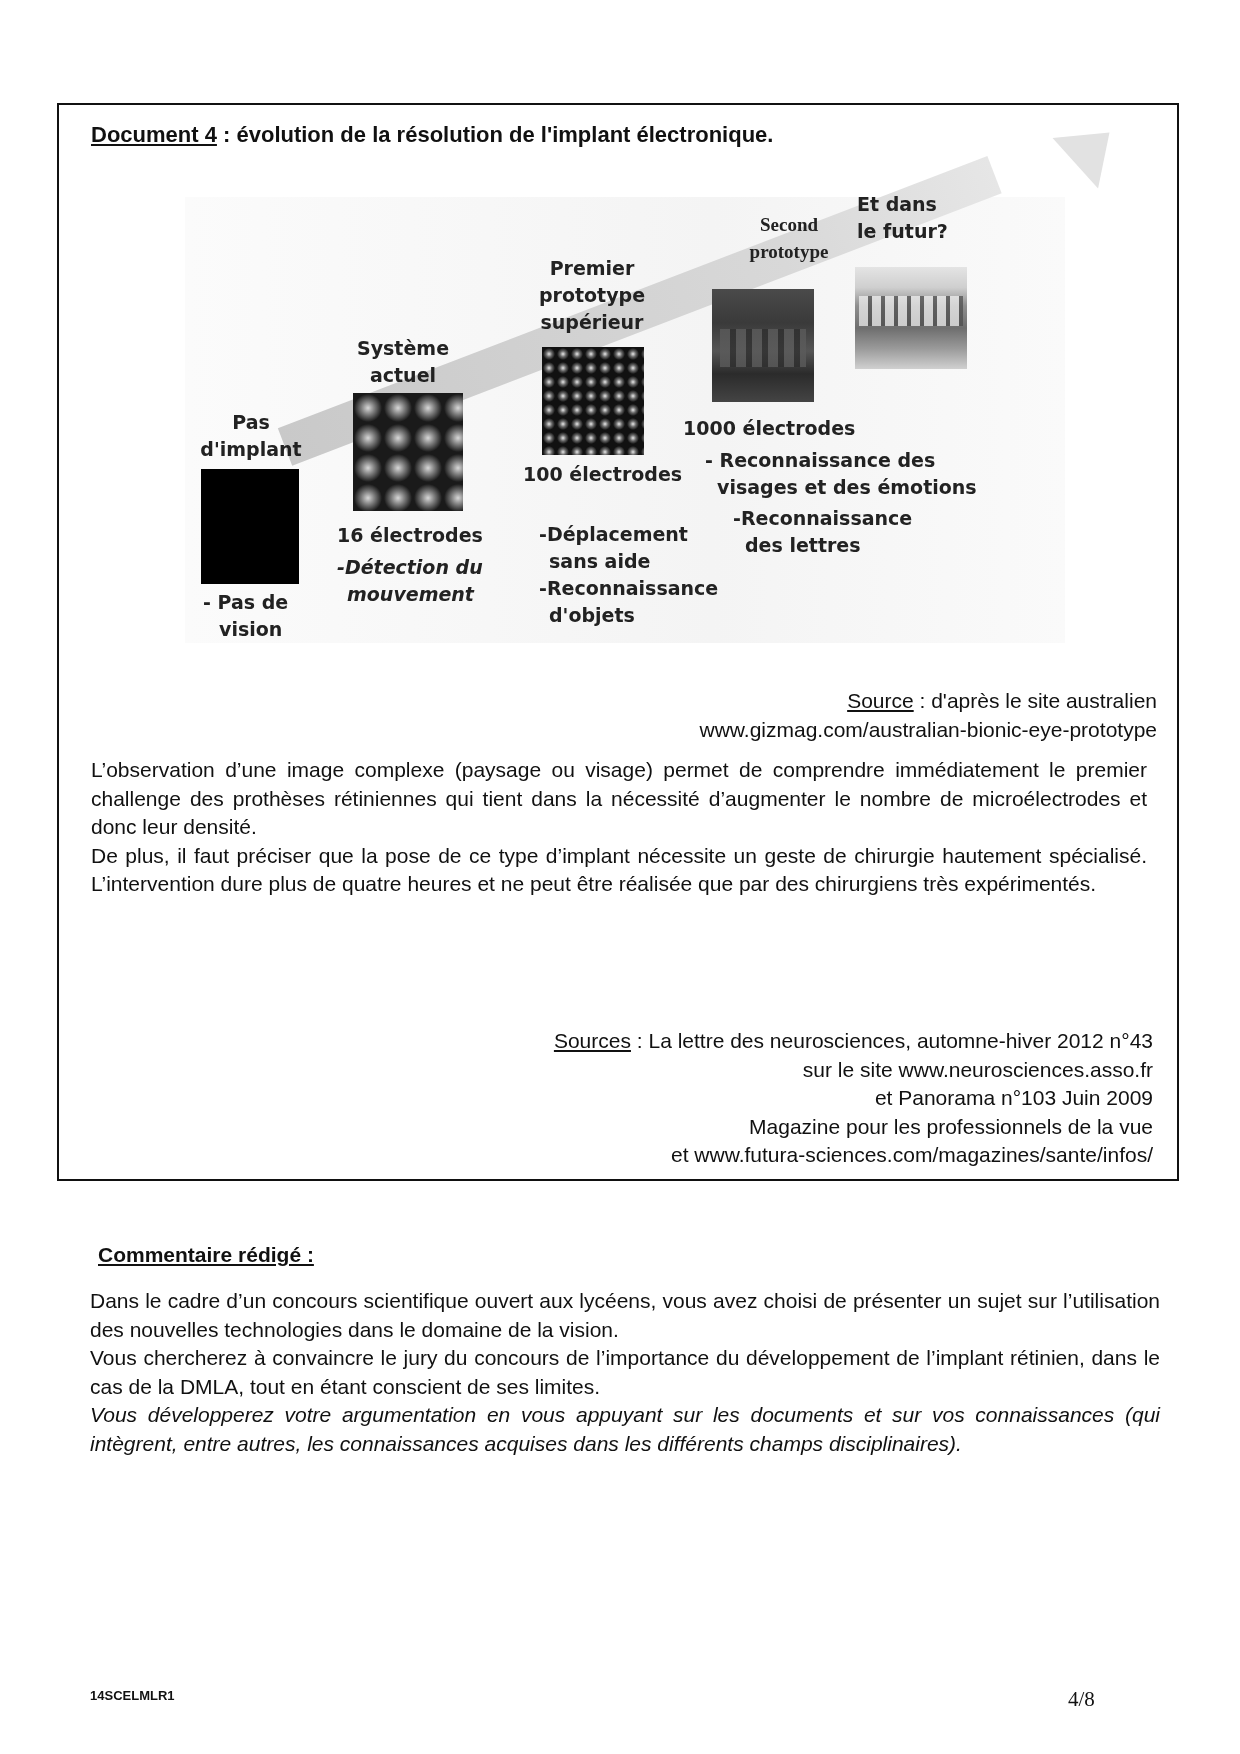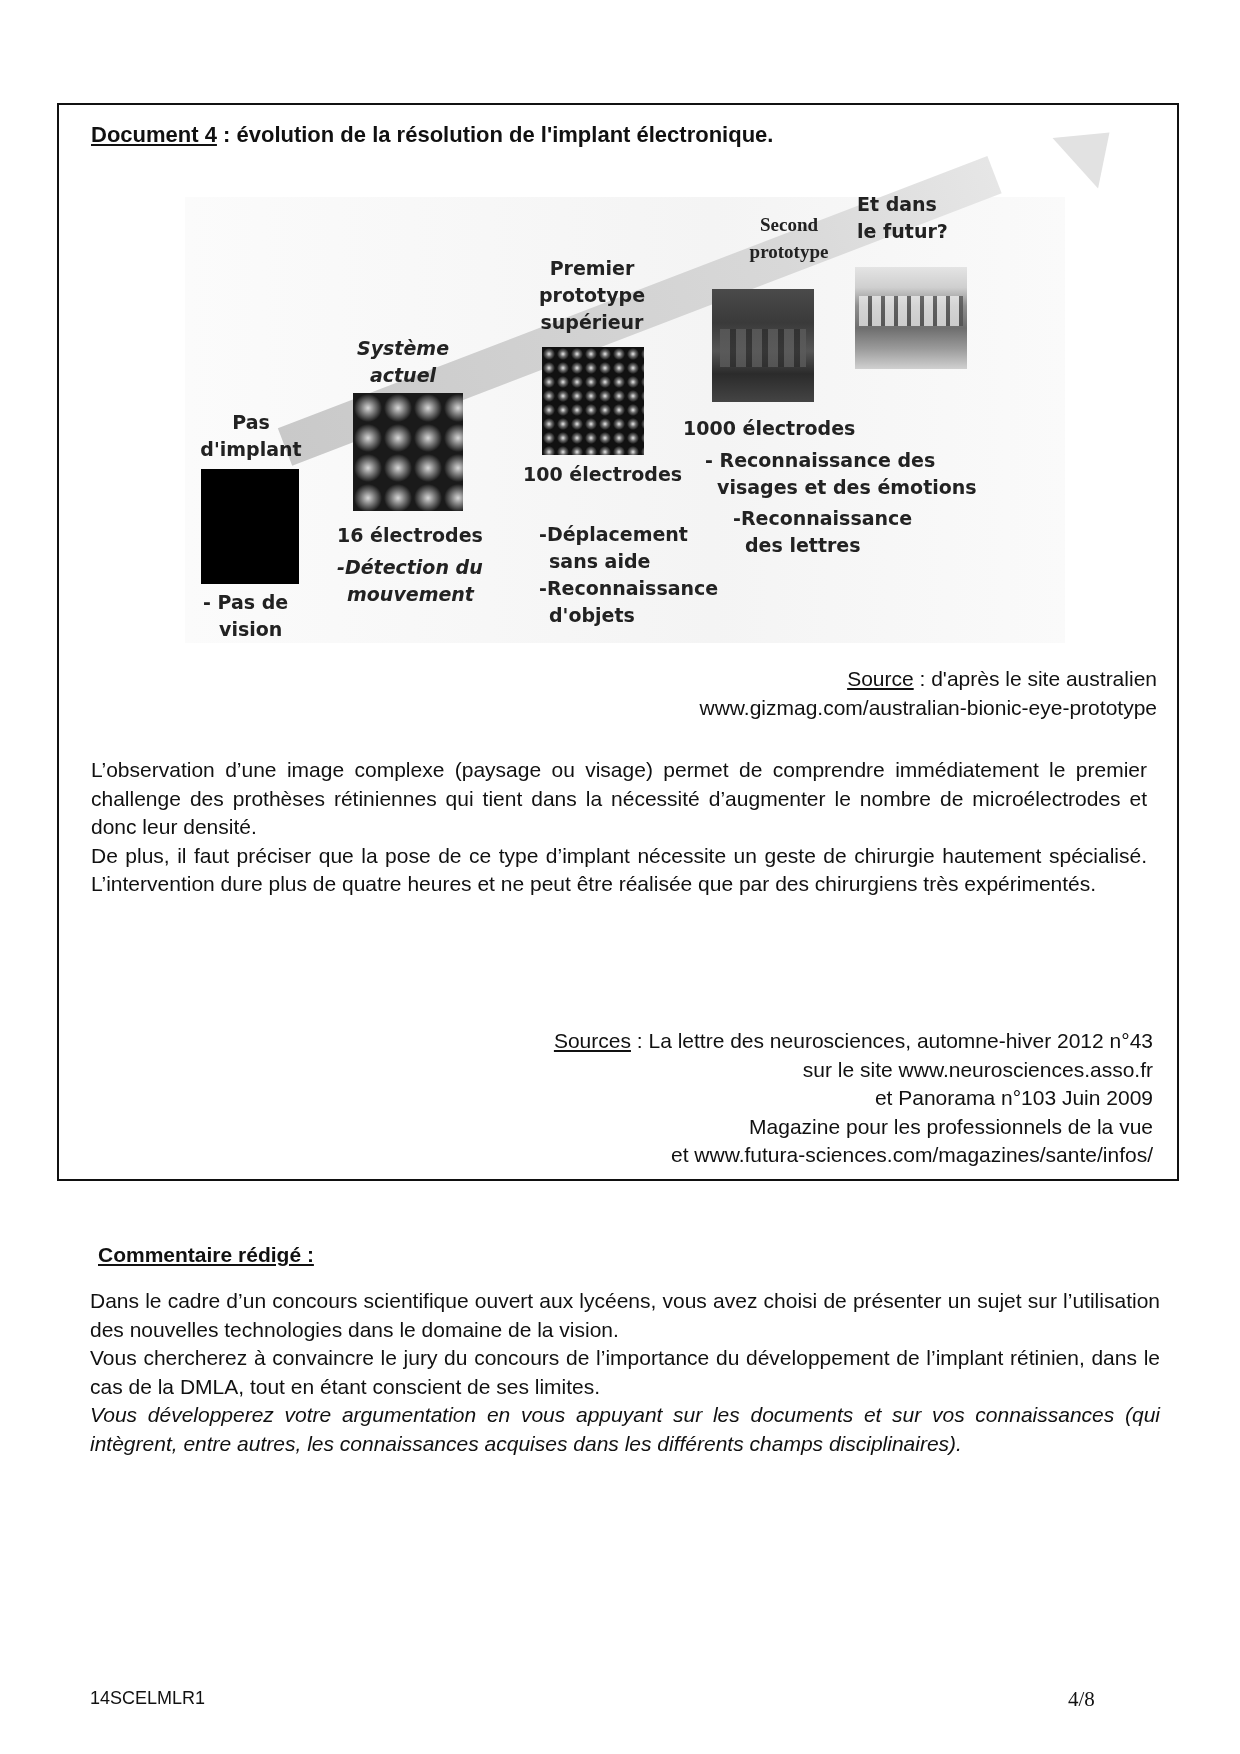--- a/index.html
+++ b/index.html
@@ -27,30 +27,30 @@
              background-size: 14px 14px; }
   .img-1000 { background: linear-gradient(180deg,#4a4a4a 0,#3a3a3a 30%,#555 55%,#2b2b2b 75%,#444 100%); }
   .img-1000::after { content: ""; position: absolute; left: 8%; top: 35%; width: 84%; height: 34%;
                      background: repeating-linear-gradient(90deg,#5b5b5b 0 10px,#2f2f2f 10px 16px); opacity: .8; }
   .img-future { background: linear-gradient(180deg,#e4e4e4 0,#cfcfcf 20%,#8f8f8f 38%,#6e6e6e 60%,#9a9a9a 80%,#d0d0d0 100%); }
   .img-future::after { content: ""; position: absolute; left: 4%; top: 28%; width: 92%; height: 30%;
                        background: repeating-linear-gradient(90deg,#f2f2f2 0 9px,#4a4a4a 9px 13px); opacity: .7; }
   .flabel { position: absolute; font-family: "DejaVu Sans", sans-serif; font-weight: bold; font-size: 19px;
             line-height: 27px; color: #222; white-space: nowrap; }
   .c { text-align: center; }
-  .src { position: absolute; right: 20px; font-size: 21px; text-align: right; white-space: nowrap; }
+  .src { position: absolute; right: 20px; font-size: 21px; text-align: right; white-space: nowrap; margin-top: 22px; }
   .body { position: absolute; left: 32px; width: 1056px; font-size: 21px; line-height: 28.5px;
           text-align: justify; }
   .body p { margin: 0; }
   .sources { position: absolute; right: 24px; top: 922px; font-size: 21px; line-height: 28.5px; text-align: right; white-space: nowrap; }
   .comment { position: absolute; left: 90px; width: 1070px; }
   .comment h2 { margin: 8px; font-size: 21px; font-weight: bold; text-decoration: underline; }
   .comment p { margin: 0; font-size: 21px; line-height: 28.5px; text-align: justify; }
   .it { font-style: italic; }
-  .footer-code { position: absolute; left: 90px; top: 1688px; font-size: 18px; font-weight: normal; }
+  .footer-code { position: absolute; left: 90px; top: 1688px; font-size: 13px; font-weight: bold; }
   .footer-page { position: absolute; left: 1068px; top: 1687px; font-family: "Liberation Serif", serif; font-size: 21px; }
 </style>
 </head>
 <body>
 
 <div class="doc-box">
   <div class="title"><span class="u">Document 4</span><span> : évolution de la résolution de l'implant électronique.</span></div>
 
   <div class="figure">
     <div class="band">
@@ -60,21 +60,21 @@
     <div class="flabel c" style="left:6px;top:212px;width:120px;">
       <div>Pas</div>
       <div>d'implant</div>
     </div>
     <div class="stage-img img-black" style="left:16px;top:272px;width:98px;height:115px;"></div>
     <div class="flabel" style="left:18px;top:392px;">
       <div>- Pas de</div>
       <div style="padding-left:16px">vision</div>
     </div>
 
-    <div class="flabel c" style="left:158px;top:138px;width:120px;font-style:italic;">
+    <div class="flabel c" style="left:158px;top:138px;width:120px;">
       <div>Système</div>
       <div>actuel</div>
     </div>
     <div class="stage-img img-16" style="left:168px;top:196px;width:110px;height:118px;"></div>
     <div class="flabel" style="left:152px;top:325px;">16 électrodes</div>
     <div class="flabel" style="left:152px;top:357px;font-style:italic;">
       <div>-Détection du</div>
       <div style="padding-left:10px">mouvement</div>
     </div>
 

